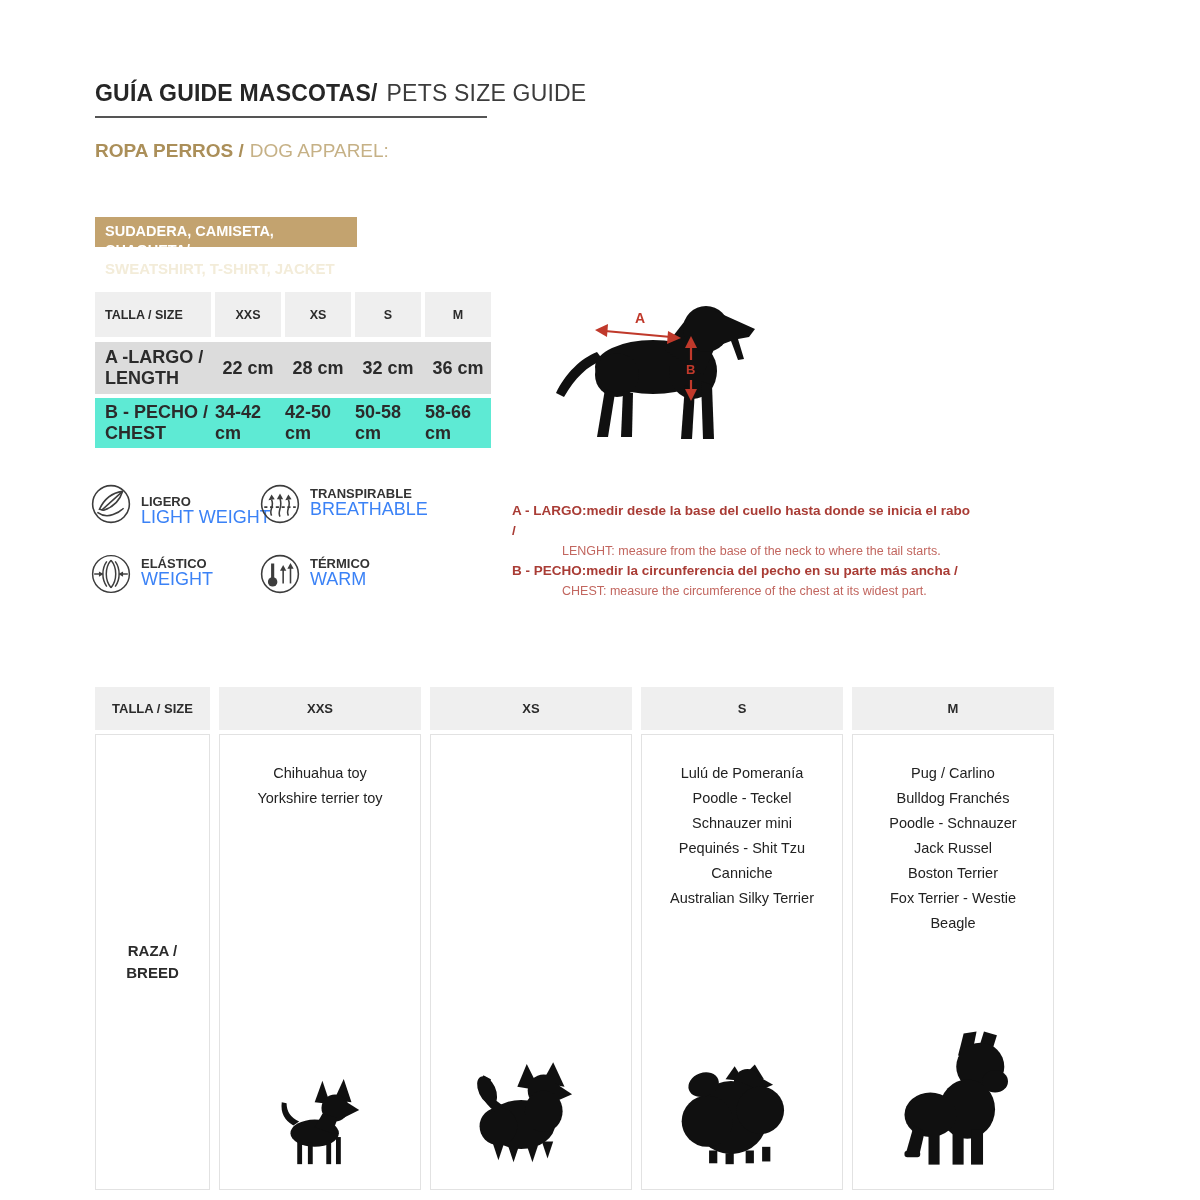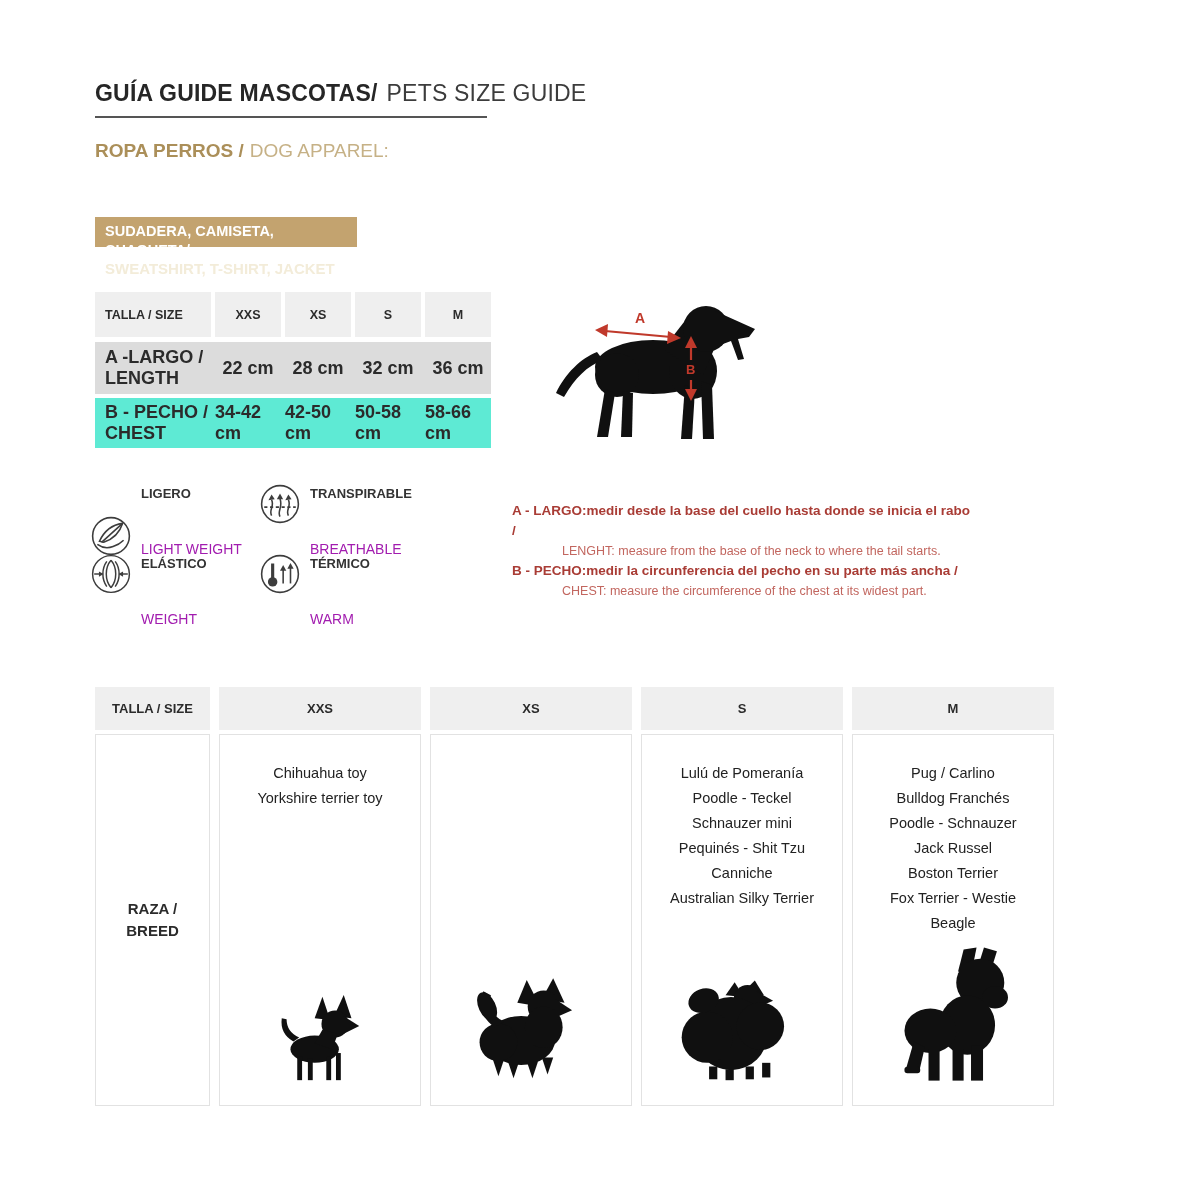--- a/index.html
+++ b/index.html
@@ -30,35 +30,35 @@
   .t1 .vcell.lab{justify-content:flex-start;padding-left:10px;}
   .t1 .rowA .grid,.t1 .rowB .grid{height:100%;}
 
   
   .diagram{left:545px;top:296px;width:222px;height:158px;}
 
   
   .feat{display:flex;align-items:flex-start;}
   .feat .txt{margin-left:9px;padding-top:3px;}
   .feat .ft{font-weight:700;font-size:13px;line-height:16px;color:#333;}
-  .feat .fs{font-weight:400;font-size:14px;line-height:15px;color:#a21caf;margin-top:40px;}
+  .feat .fs{font-weight:400;font-size:18px;line-height:15px;color:#3b82f6;}
   .ficon{width:42px;height:42px;}
 
   
   .notes{left:512px;top:501px;width:460px;}
   .notes .l-es{font-size:13.5px;font-weight:700;color:#a93c35;line-height:20px;}
   .notes .l-en{font-size:12.5px;font-weight:400;color:#c2665f;line-height:20px;padding-left:50px;}
   .notes .lead{}
 
   
   .t2{left:95px;top:687px;width:959px;}
   .t2 .grid{display:grid;grid-template-columns:115px 202px 202px 202px 202px;column-gap:9px;}
   .t2 .hcell{background:#efefef;height:43px;display:flex;align-items:center;justify-content:center;font-weight:700;font-size:13px;}
   .t2 .body{margin-top:4px;}
-  .t2 .bcell{background:#fff;border:1px solid #e2e2e2;height:372px;box-sizing:border-box;display:flex;flex-direction:column;align-items:center;}
+  .t2 .bcell{background:#fff;border:1px solid #e2e2e2;height:456px;box-sizing:border-box;display:flex;flex-direction:column;align-items:center;}
   .t2 .bcell.lab{justify-content:center;font-weight:700;font-size:15px;line-height:22px;text-align:center;}
   .t2 .breeds{padding-top:26px;font-size:14.5px;line-height:25px;text-align:center;font-weight:400;color:#222;}
   .t2 .dogwrap{flex:1;display:flex;align-items:flex-end;justify-content:center;padding-bottom:20px;}
 </style>
 </head>
 <body>
 
 <div class="abs title">
   <span class="es">GUÍA GUIDE MASCOTAS/</span><span class="en">PETS SIZE GUIDE</span>
 </div>

